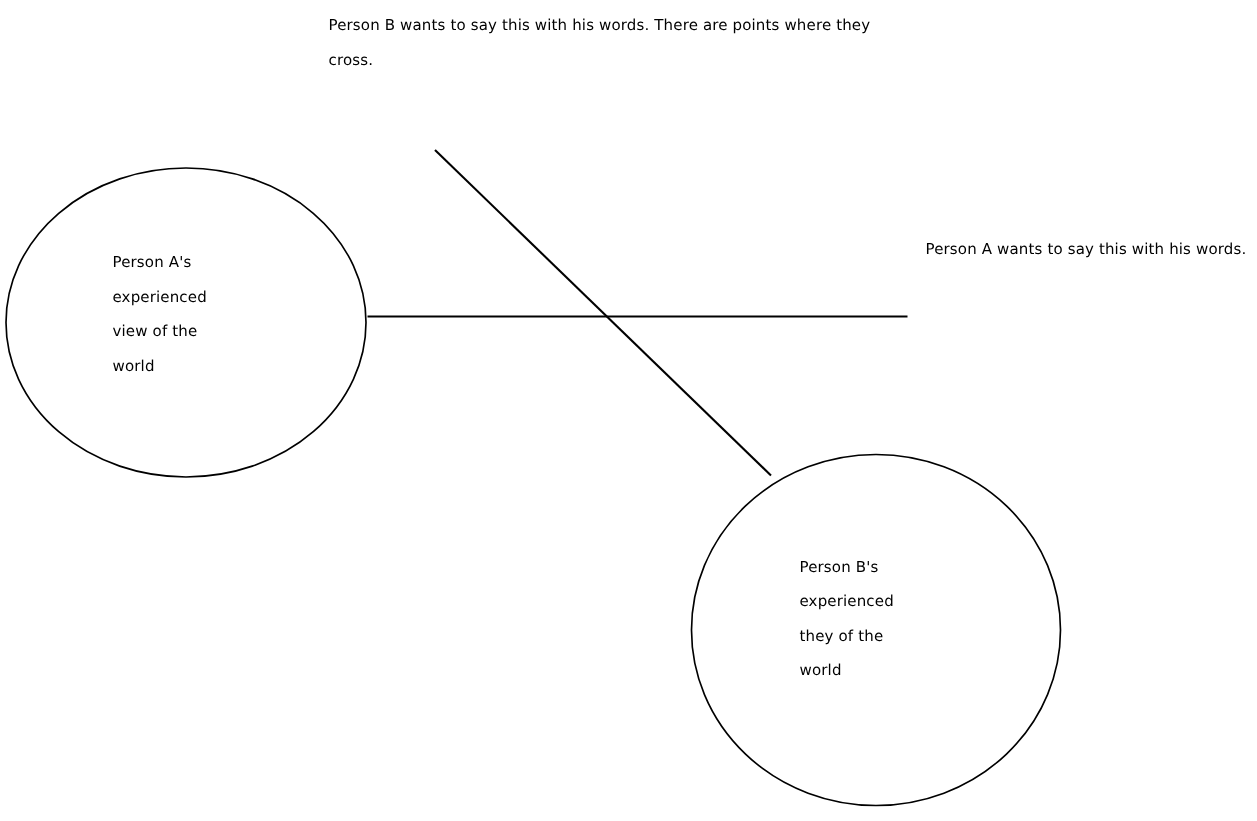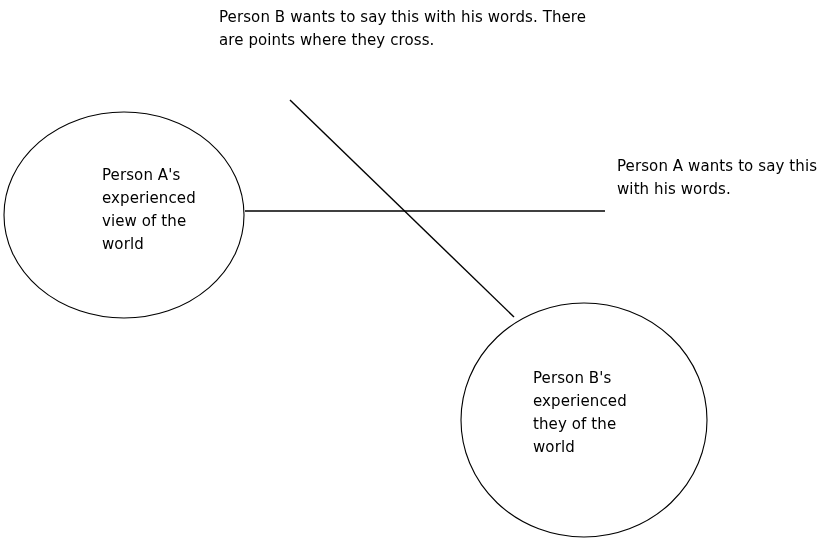--- a/index.html
+++ b/index.html
@@ -33,40 +33,39 @@
   .connector-line {
     stroke: #000000;
     stroke-width: 1.4;
     fill: none;
     stroke-linecap: butt;
   }
   .text-block {
     position: absolute;
     color: #000000;
     font-family: "DejaVu Sans", sans-serif;
-    font-size: 15px;
+    font-size: 10px;
     line-height: 23px;
     white-space: pre-line;
     letter-spacing: 0.1px;
   }
   #note-top {
     left: 219px;
     top: 6px;
     width: 370px;
   }
   #note-right {
     left: 617px;
     top: 155px;
     width: 225px;
   }
   #label-circle-a {
     left: 75px;
     top: 164px;
     width: 145px;
-    margin-left: 27px;
   }
   #label-circle-b {
     left: 533px;
     top: 367px;
     width: 150px;
   }
 </style>
 </head>
 <body>
 

